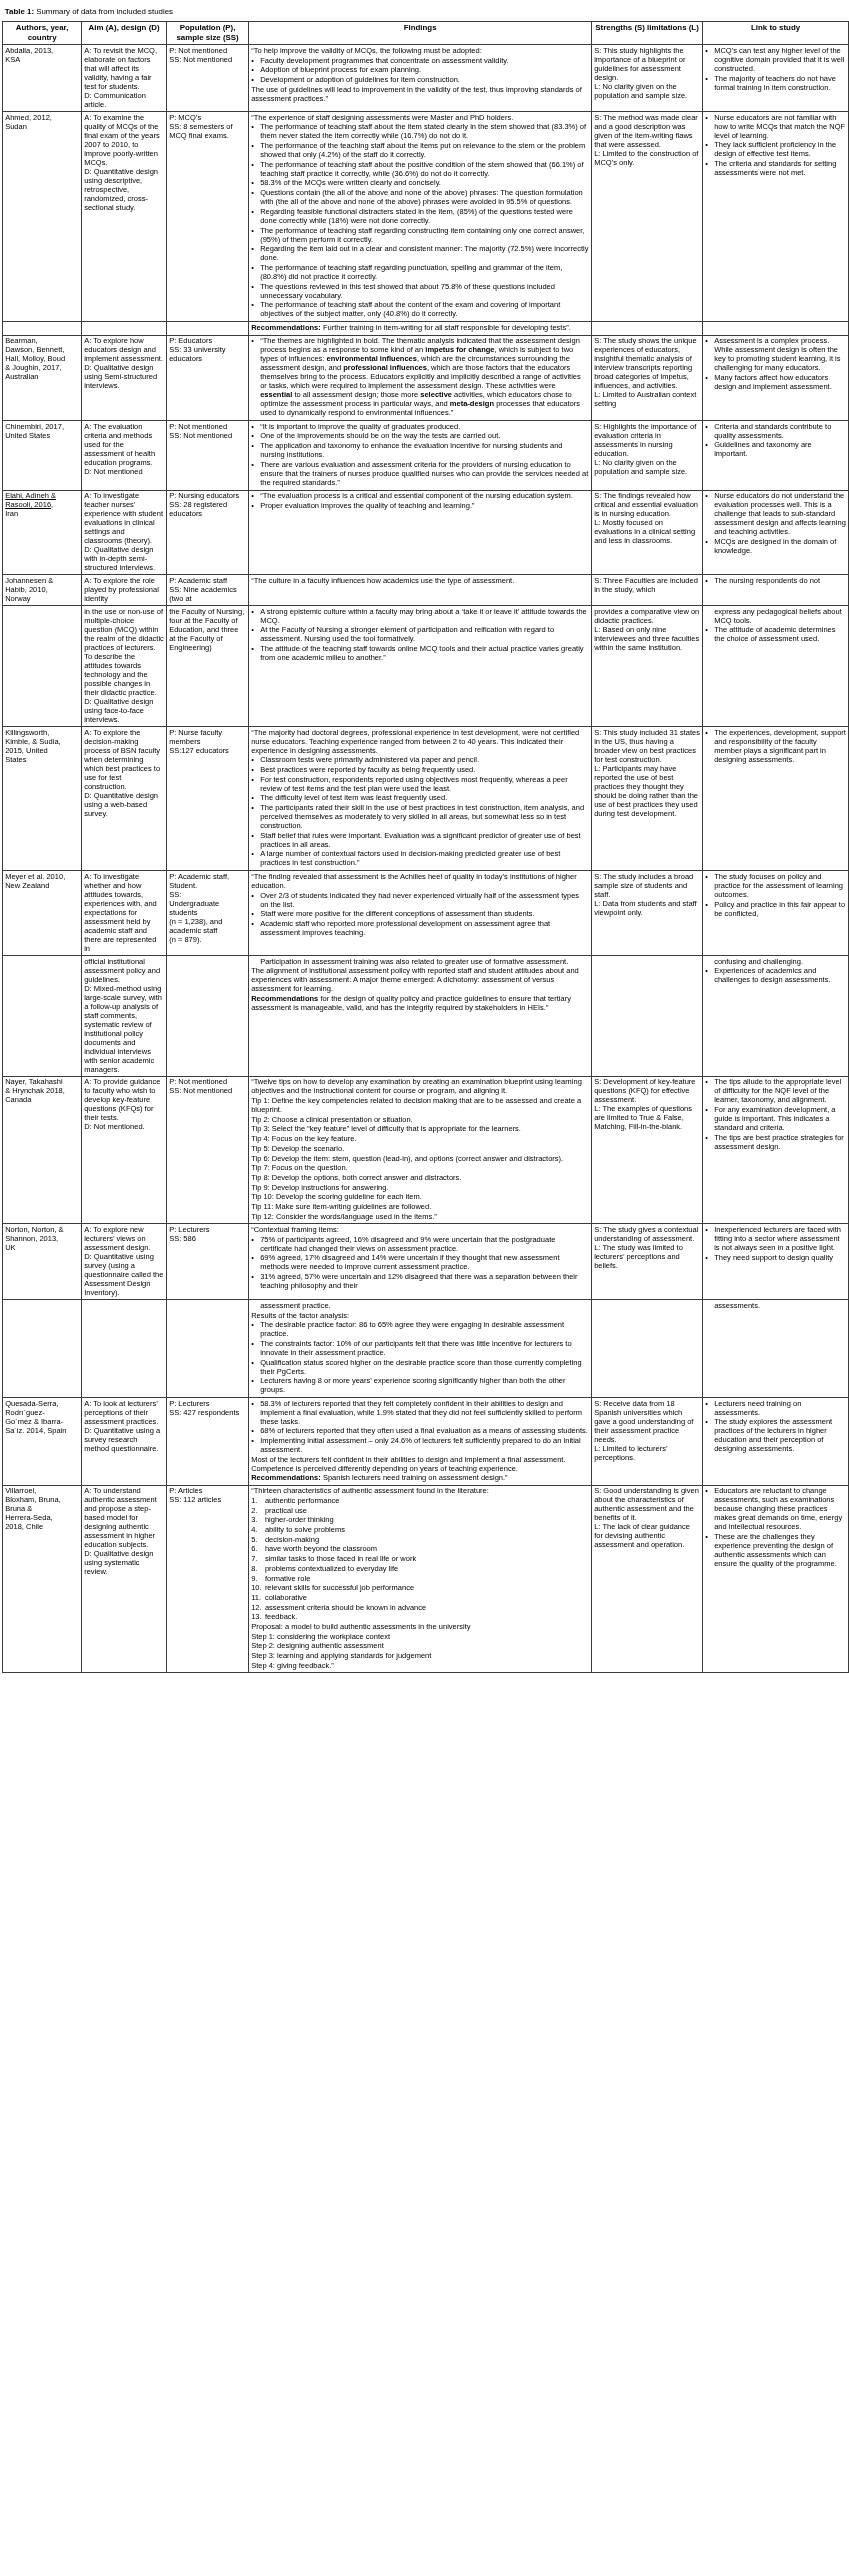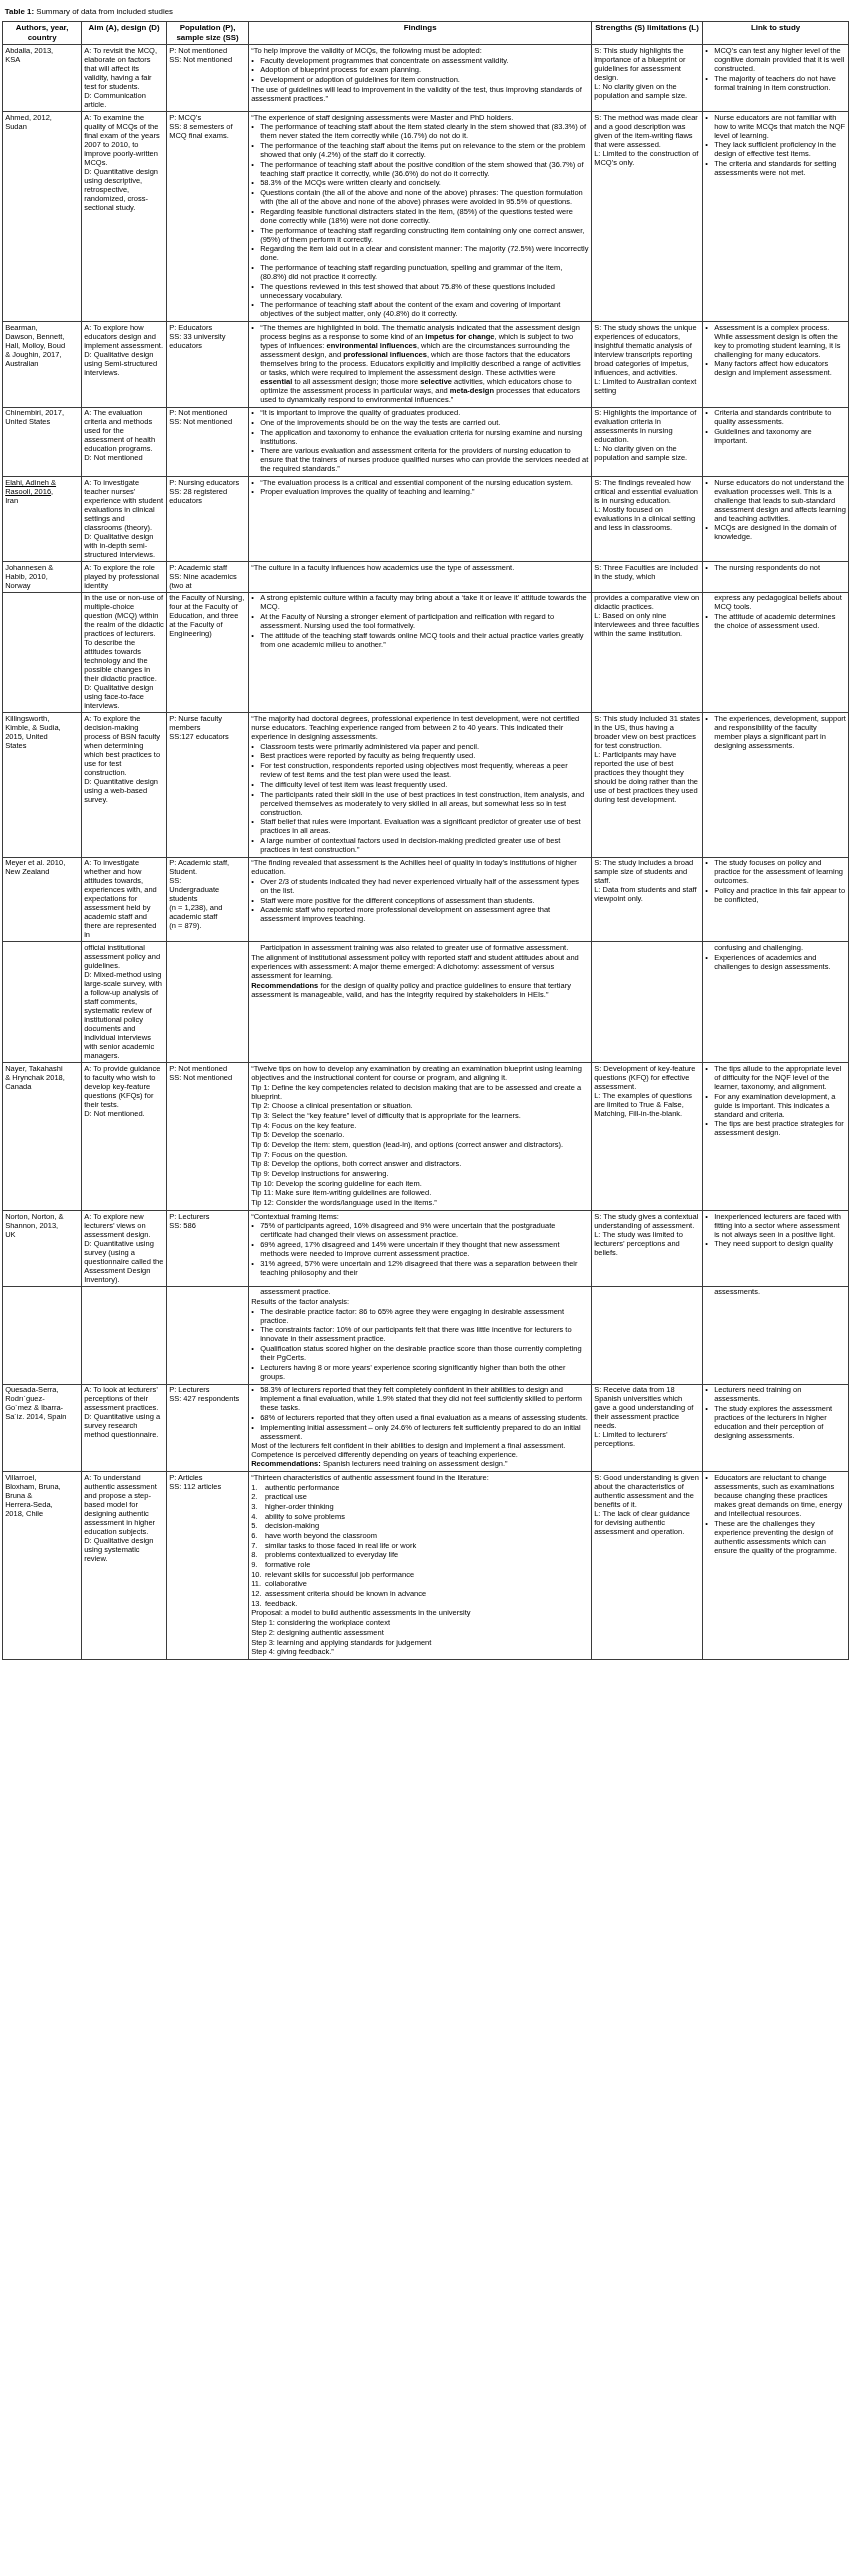--- a/index.html
+++ b/index.html
@@ -95,21 +95,21 @@
             <div class="f-row">
               <span class="mk">•</span>
               <span class="tx">The performance of teaching staff about the item stated clearly in the stem showed that (83.3%) of them never stated the item correctly while (16.7%) do not do it.</span>
             </div>
             <div class="f-row">
               <span class="mk">•</span>
               <span class="tx">The performance of the teaching staff about the items put on relevance to the stem or the problem showed that only (4.2%) of the staff do it correctly.</span>
             </div>
             <div class="f-row">
               <span class="mk">•</span>
-              <span class="tx">The performance of teaching staff about the positive condition of the stem showed that (36.7%) of teaching staff practice it correctly, while (36.6%) do not do it correctly.</span>
+              <span class="tx">The performance of teaching staff about the positive condition of the stem showed that (66.1%) of teaching staff practice it correctly, while (36.6%) do not do it correctly.</span>
             </div>
             <div class="f-row">
               <span class="mk">•</span>
               <span class="tx">58.3% of the MCQs were written clearly and concisely.</span>
             </div>
             <div class="f-row">
               <span class="mk">•</span>
               <span class="tx">Questions contain (the all of the above and none of the above) phrases: The question formulation with (the all of the above and none of the above) phrases were avoided in 95.5% of questions.</span>
             </div>
             <div class="f-row">
@@ -146,20 +146,30 @@
             </div>
             <div class="f-row">
               <span class="mk">•</span>
               <span class="tx">They lack sufficient proficiency in the design of effective test items.</span>
             </div>
             <div class="f-row">
               <span class="mk">•</span>
               <span class="tx">The criteria and standards for setting assessments were not met.</span>
             </div>
           </td>
+        </tr>
+        <tr>
+          <td class="pre"><span></span></td>
+          <td class="pre"></td>
+          <td class="pre"></td>
+          <td>
+            <div class="f-p"><strong>Recommendations:</strong> Further training in item-writing for all staff responsible for developing tests”.</div>
+          </td>
+          <td class="pre"></td>
+          <td></td>
         </tr>
         <tr>
           <td class="pre"><span>Bearman,
 Dawson, Bennett,
 Hall, Molloy, Boud
 &amp; Joughin, 2017,
 Australian</span></td>
           <td class="pre">A: To explore how educators design and implement assessment.
 D: Qualitative design using Semi-structured interviews.</td>
           <td class="pre">P: Educators
@@ -194,21 +204,21 @@
             <div class="f-row">
               <span class="mk">•</span>
               <span class="tx">“It is important to improve the quality of graduates produced.</span>
             </div>
             <div class="f-row">
               <span class="mk">•</span>
               <span class="tx">One of the improvements should be on the way the tests are carried out.</span>
             </div>
             <div class="f-row">
               <span class="mk">•</span>
-              <span class="tx">The application and taxonomy to enhance the evaluation criteria for nursing examine and nursing institutions.</span>
+              <span class="tx">The application and taxonomy to enhance the evaluation incentive for nursing students and nursing institutions.</span>
             </div>
             <div class="f-row">
               <span class="mk">•</span>
               <span class="tx">There are various evaluation and assessment criteria for the providers of nursing education to ensure that the trainers of nurses produce qualified nurses who can provide the services needed at the required standards.”</span>
             </div>
           </td>
           <td class="pre">S: Highlights the importance of evaluation criteria in assessments in nursing education.
 L: No clarity given on the population and sample size.</td>
           <td>
             <div class="f-row">

